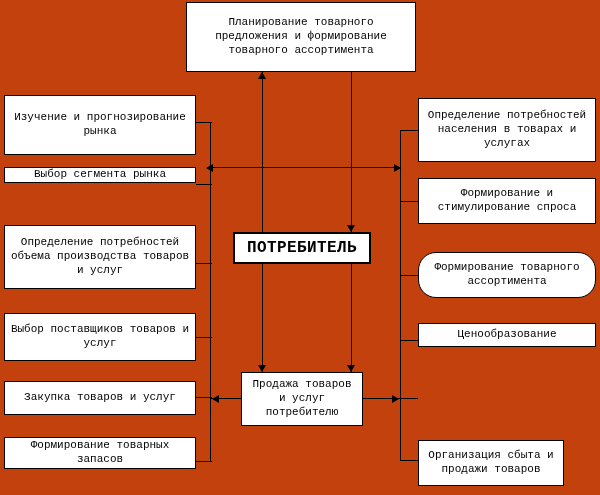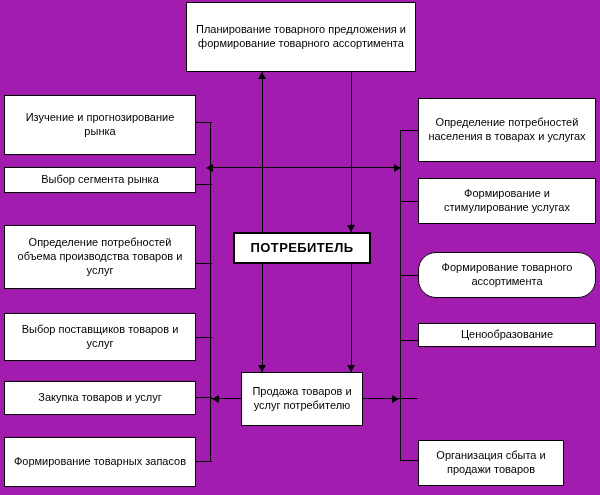--- a/index.html
+++ b/index.html
@@ -4,43 +4,43 @@
 <style>
   html, body {
     margin: 0;
     padding: 0;
     background: #ffffff;
   }
   #stage {
     position: relative;
     width: 600px;
     height: 495px;
-    background: #a21caf;
-    font-family: Liberation Sans, sans-serif;
+    background: #c2410c;
+    font-family: Liberation Mono, monospace;
     overflow: hidden;
   }
   .box {
     position: absolute;
     box-sizing: border-box;
     border: 1px solid #000000;
     background: #ffffff;
     display: flex;
     align-items: center;
     justify-content: center;
     text-align: center;
     font-size: 11px;
     line-height: 1.25;
     color: #000000;
     padding: 2px 4px;
     z-index: 3;
   }
   .box.center {
     border: 2px solid #000000;
     font-weight: bold;
-    font-size: 13px;
+    font-size: 16px;
     letter-spacing: 0.4px;
   }
   .line {
     position: absolute;
     background: #000000;
     z-index: 1;
   }
   .hline { height: 1px; }
   .vline { width: 1px; }
   .arrow {
@@ -120,41 +120,41 @@
     <span>ПОТРЕБИТЕЛЬ</span>
   </div>
 
   <div class="box" style="left:241px; top:372px; width:122px; height:54px;">
     <span>Продажа товаров и услуг потребителю</span>
   </div>
 
   <div class="box" style="left:4px; top:95px; width:192px; height:60px;">
     <span>Изучение и прогнозирование рынка</span>
   </div>
-  <div class="box" style="left:4px; top:167px; width:192px; height:26px;">
+  <div class="box" style="left:4px; top:167px; width:192px; height:16px;">
     <span>Выбор сегмента рынка</span>
   </div>
   <div class="box" style="left:4px; top:225px; width:192px; height:64px;">
     <span>Определение потребностей объема производства товаров и услуг</span>
   </div>
   <div class="box" style="left:4px; top:313px; width:192px; height:48px;">
     <span>Выбор поставщиков товаров и услуг</span>
   </div>
   <div class="box" style="left:4px; top:381px; width:192px; height:34px;">
     <span>Закупка товаров и услуг</span>
   </div>
-  <div class="box" style="left:4px; top:437px; width:192px; height:50px;">
+  <div class="box" style="left:4px; top:437px; width:192px; height:32px;">
     <span>Формирование товарных запасов</span>
   </div>
 
   <div class="box" style="left:418px; top:98px; width:178px; height:64px;justify-content:center;">
     <span>Определение потребностей населения в товарах и услугах</span>
   </div>
   <div class="box" style="left:418px; top:178px; width:178px; height:46px;">
-    <span>Формирование и стимулирование услугах</span>
+    <span>Формирование и стимулирование спроса</span>
   </div>
   <div class="box" style="left:418px; top:252px; width:178px; height:46px;border-radius:18px;">
     <span>Формирование товарного ассортимента</span>
   </div>
   <div class="box" style="left:418px; top:323px; width:178px; height:24px;">
     <span>Ценообразование</span>
   </div>
   <div class="box" style="left:418px; top:440px; width:146px; height:46px;">
     <span>Организация сбыта и продажи товаров</span>
   </div>

